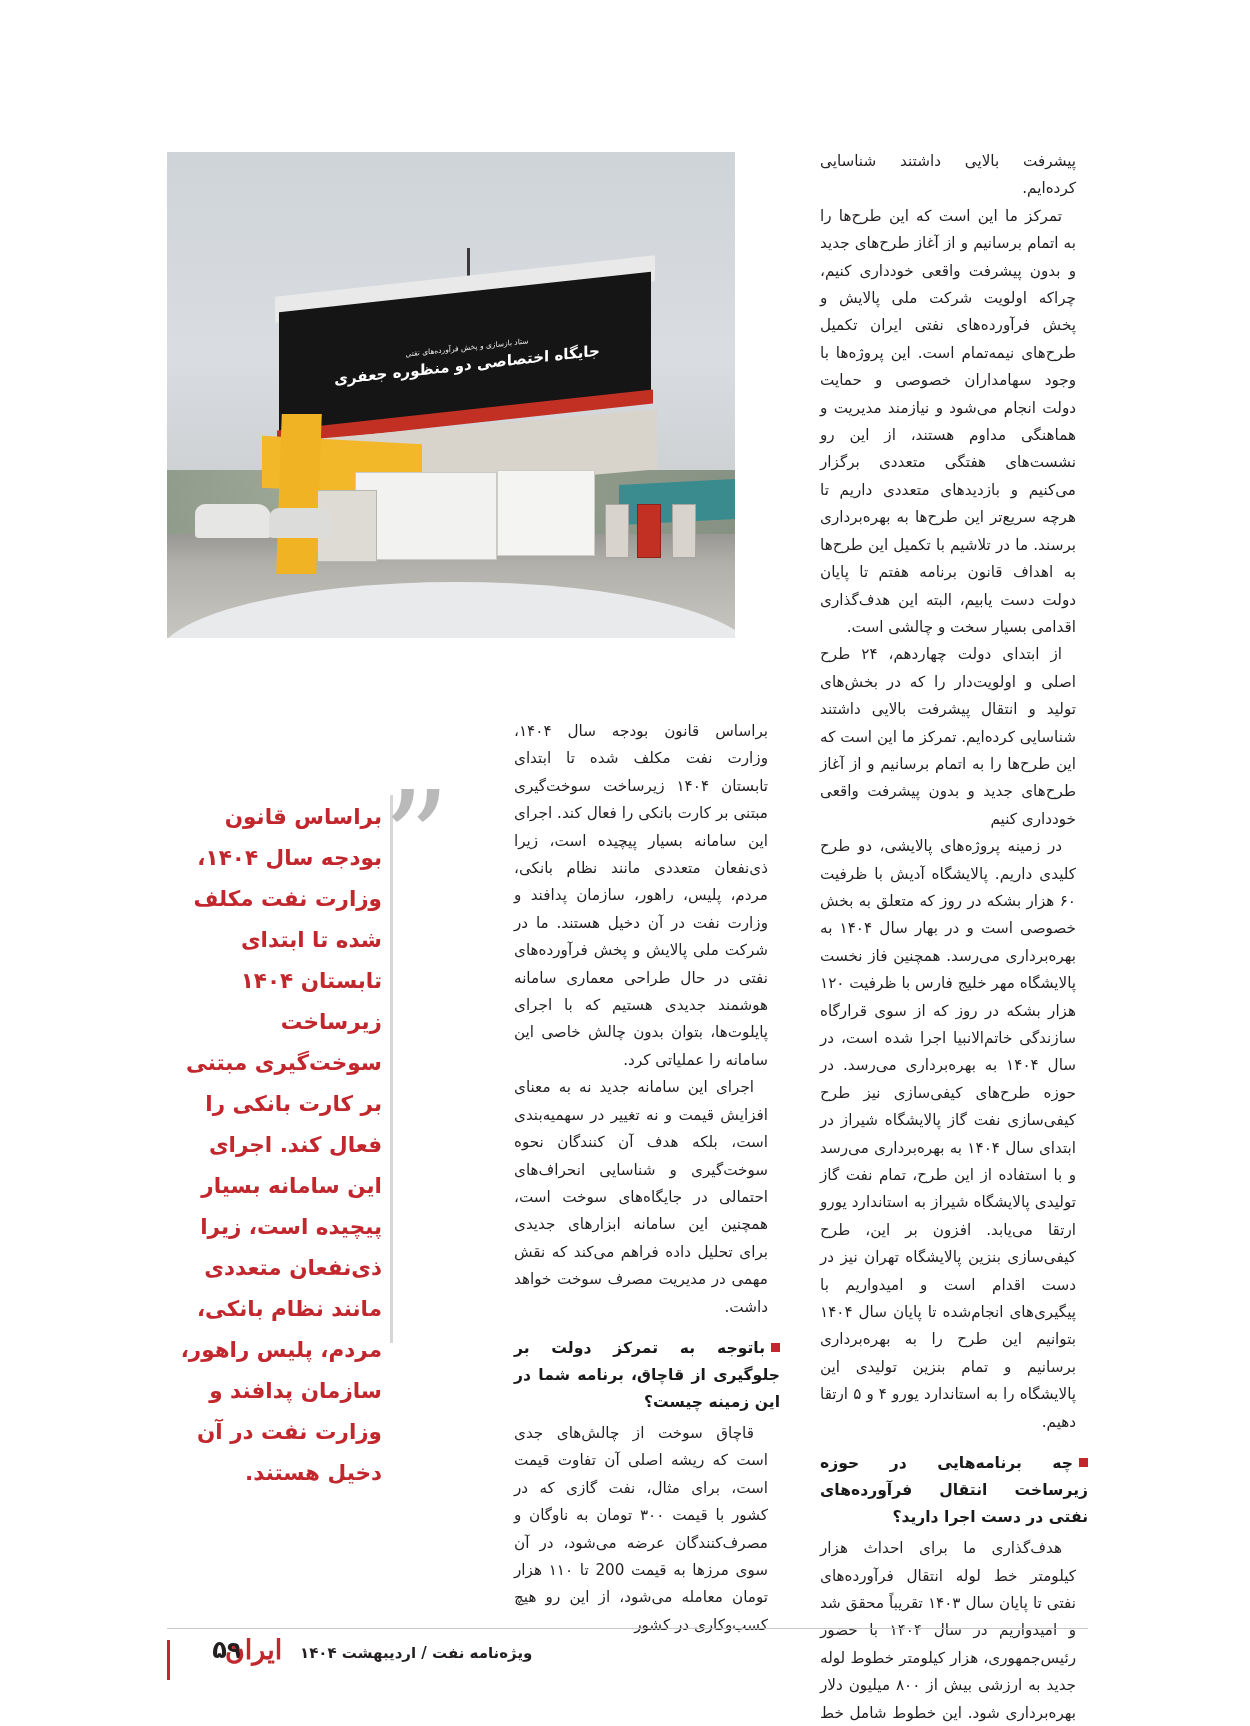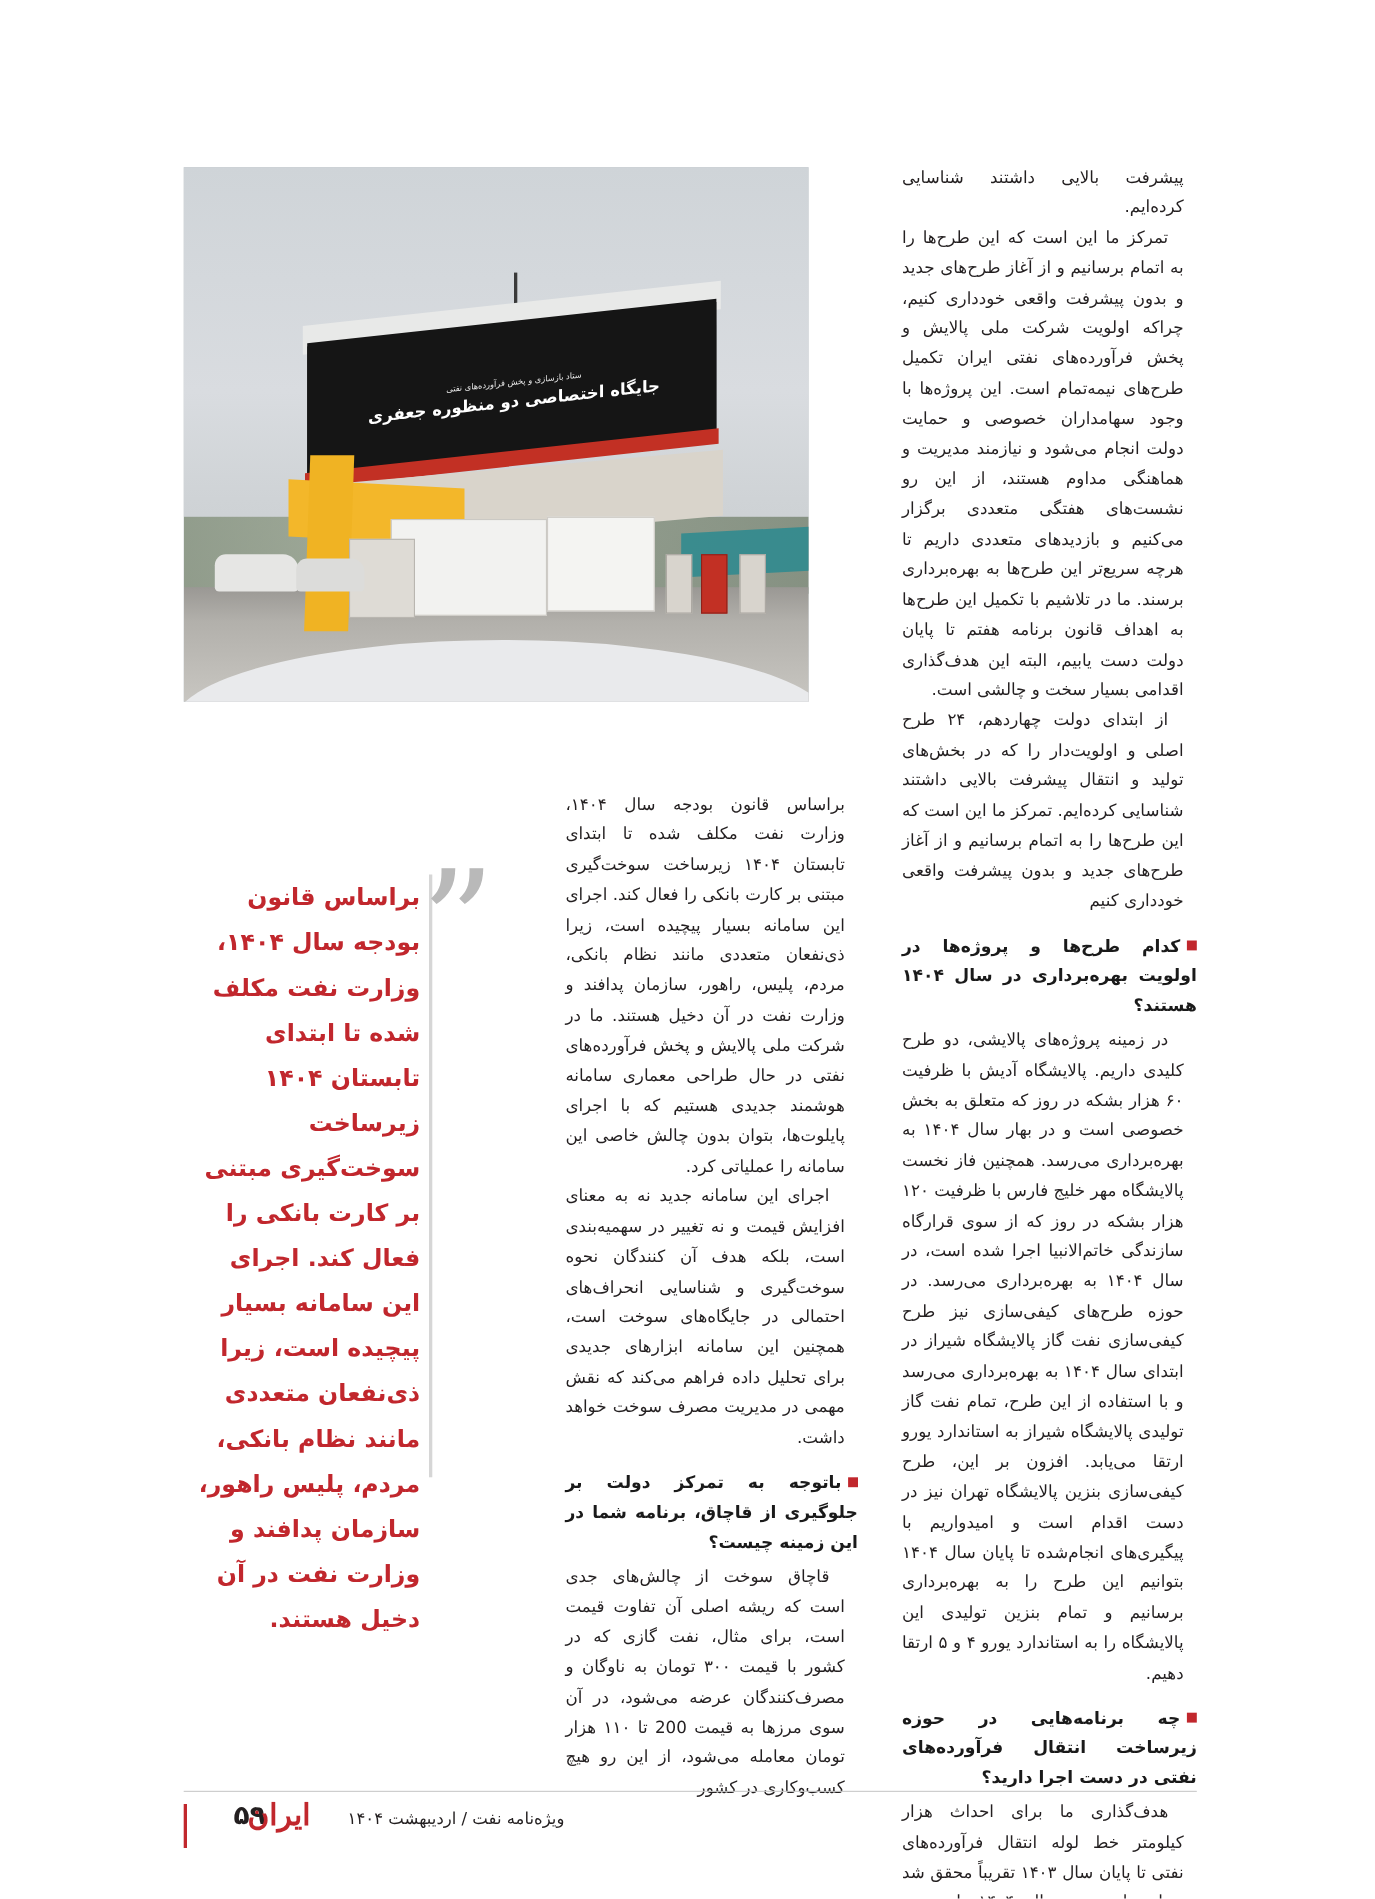--- a/index.html
+++ b/index.html
@@ -335,24 +335,25 @@
     left: 225px;
     font-size: 27px;
     font-weight: bold;
     color: #c1272d;
     direction: rtl;
     font-family: Liberation Sans, sans-serif;
   }
   .footer-text {
     position: absolute;
     top: 1644px;
-    left: 316px;
+    left: 300px;
     font-size: 15px;
     color: #231f20;
     direction: rtl;
+    font-weight: bold;
   }
 </style>
 </head>
 <body>
 
 <div class="page">
 
   <div class="photo-wrap">
     <div class="sky"></div>
     <div class="trees"></div>
@@ -378,21 +379,20 @@
     <div class="car-left"></div>
     <div class="car-left2"></div>
     <div class="car-hood"></div>
   </div>
 
   <div class="col-right">
     <p class="body first">پیشرفت بالایی داشتند شناسایی کرده‌ایم.</p>
     <p class="body">تمرکز ما این است که این طرح‌ها را به اتمام برسانیم و از آغاز طرح‌های جدید و بدون پیشرفت واقعی خودداری کنیم، چراکه اولویت شرکت ملی پالایش و پخش فرآورده‌های نفتی ایران تکمیل طرح‌های نیمه‌تمام است. این پروژه‌ها با وجود سهامداران خصوصی و حمایت دولت انجام می‌شود و نیازمند مدیریت و هماهنگی مداوم هستند، از این رو نشست‌های هفتگی متعددی برگزار می‌کنیم و بازدیدهای متعددی داریم تا هرچه سریع‌تر این طرح‌ها به بهره‌برداری برسند. ما در تلاشیم با تکمیل این طرح‌ها به اهداف قانون برنامه هفتم تا پایان دولت دست یابیم، البته این هدف‌گذاری اقدامی بسیار سخت و چالشی است.</p>
     <p class="body">از ابتدای دولت چهاردهم، ۲۴ طرح اصلی و اولویت‌دار را که در بخش‌های تولید و انتقال پیشرفت بالایی داشتند شناسایی کرده‌ایم. تمرکز ما این است که این طرح‌ها را به اتمام برسانیم و از آغاز طرح‌های جدید و بدون پیشرفت واقعی خودداری کنیم</p>
 
-    <p class="q"><span class="bullet"></span><span>کدام طرح‌ها و پروژه‌ها در اولویت بهره‌برداری در سال ۱۴۰۴ هستند؟</span></p>
     <p class="body">در زمینه پروژه‌های پالایشی، دو طرح کلیدی داریم. پالایشگاه آدیش با ظرفیت ۶۰ هزار بشکه در روز که متعلق به بخش خصوصی است و در بهار سال ۱۴۰۴ به بهره‌برداری می‌رسد. همچنین فاز نخست پالایشگاه مهر خلیج فارس با ظرفیت ۱۲۰ هزار بشکه در روز که از سوی قرارگاه سازندگی خاتم‌الانبیا اجرا شده است، در سال ۱۴۰۴ به بهره‌برداری می‌رسد. در حوزه طرح‌های کیفی‌سازی نیز طرح کیفی‌سازی نفت گاز پالایشگاه شیراز در ابتدای سال ۱۴۰۴ به بهره‌برداری می‌رسد و با استفاده از این طرح، تمام نفت گاز تولیدی پالایشگاه شیراز به استاندارد یورو ارتقا می‌یابد. افزون بر این، طرح کیفی‌سازی بنزین پالایشگاه تهران نیز در دست اقدام است و امیدواریم با پیگیری‌های انجام‌شده تا پایان سال ۱۴۰۴ بتوانیم این طرح را به بهره‌برداری برسانیم و تمام بنزین تولیدی این پالایشگاه را به استاندارد یورو ۴ و ۵ ارتقا دهیم.</p>
 
     <p class="q"><span class="bullet"></span><span>چه برنامه‌هایی در حوزه زیرساخت انتقال فرآورده‌های نفتی در دست اجرا دارید؟</span></p>
     <p class="body">هدف‌گذاری ما برای احداث هزار کیلومتر خط لوله انتقال فرآورده‌های نفتی تا پایان سال ۱۴۰۳ تقریباً محقق شد و امیدواریم در سال ۱۴۰۴ با حضور رئیس‌جمهوری، هزار کیلومتر خطوط لوله جدید به ارزشی بیش از ۸۰۰ میلیون دلار بهره‌برداری شود. این خطوط شامل خط لوله بندرعباس - رفسنجان، خط لوله سبزآب - ری و خطوط انتقال فرآورده به نیروگاه‌ها هستند که گامی مهم در کاهش هزینه‌ها و افزایش بهره‌وری در انتقال سوخت است.</p>
 
   </div>
 
   <div class="col-mid">
     <p class="body first">براساس قانون بودجه سال ۱۴۰۴، وزارت نفت مکلف شده تا ابتدای تابستان ۱۴۰۴ زیرساخت سوخت‌گیری مبتنی بر کارت بانکی را فعال کند. اجرای این سامانه بسیار پیچیده است، زیرا ذی‌نفعان متعددی مانند نظام بانکی، مردم، پلیس، راهور، سازمان پدافند و وزارت نفت در آن دخیل هستند. ما در شرکت ملی پالایش و پخش فرآورده‌های نفتی در حال طراحی معماری سامانه هوشمند جدیدی هستیم که با اجرای پایلوت‌ها، بتوان بدون چالش خاصی این سامانه را عملیاتی کرد.</p>
     <p class="body">اجرای این سامانه جدید نه به معنای افزایش قیمت و نه تغییر در سهمیه‌بندی است، بلکه هدف آن کنندگان نحوه سوخت‌گیری و شناسایی انحراف‌های احتمالی در جایگاه‌های سوخت است، همچنین این سامانه ابزارهای جدیدی برای تحلیل داده فراهم می‌کند که نقش مهمی در مدیریت مصرف سوخت خواهد داشت.</p>

